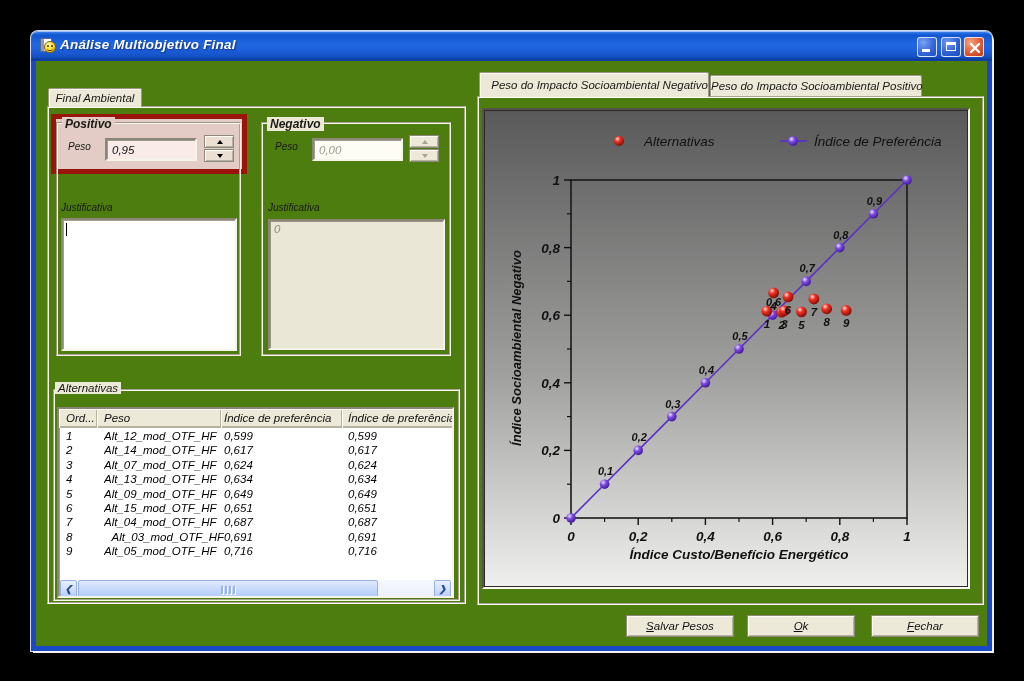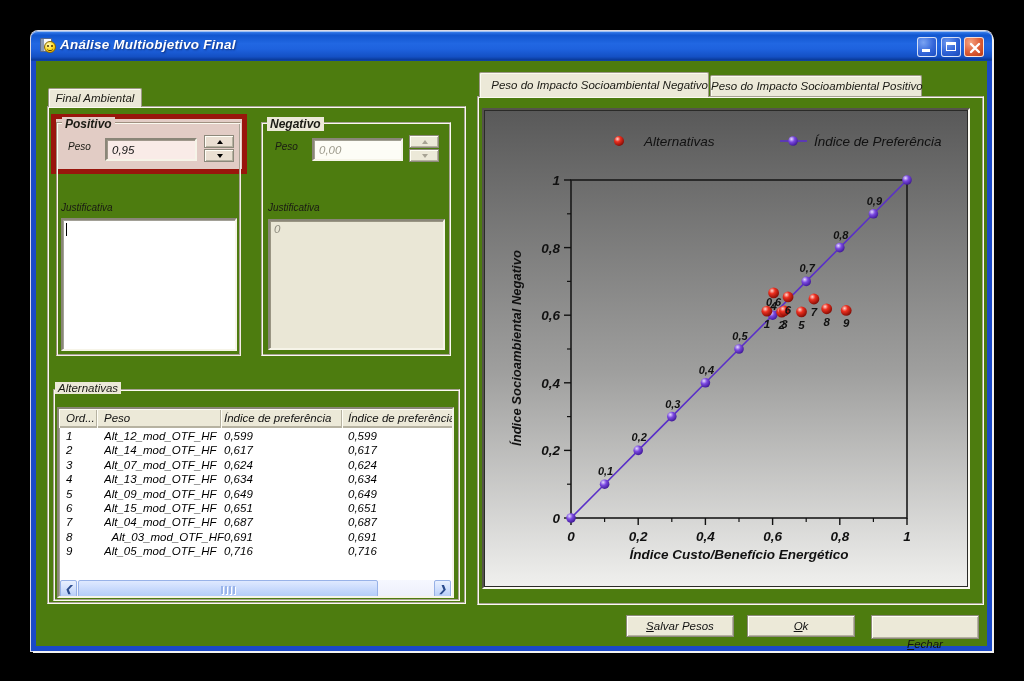--- a/index.html
+++ b/index.html
@@ -128,21 +128,21 @@
             border:1px solid #9d9887; border-bottom:none; border-radius:2px 2px 0 0;
             box-shadow:inset 1px 1px 0 #fbfaf0;
             font-size:11.5px; color:#1a1a14; text-align:right; line-height:20px; z-index:2; white-space:nowrap; }
   .chart-panel { position:absolute; left:446px; top:77px; width:488px; height:481px;
                  border:2px solid; border-color:#55534a #fbfaf0 #fbfaf0 #55534a; background:#888; }
   .chart-panel svg { display:block; }
 
   
   .b-salvar { left:590px; top:584px; width:108px; height:22px; padding-top:4px; }
   .b-ok     { left:711px; top:584px; width:108px; height:22px; padding-top:4px; }
-  .b-fechar { left:835px; top:584px; width:108px; height:22px; padding-top:22px; }
+  .b-fechar { left:835px; top:584px; width:108px; height:22px; padding-top:4px; }
 </style>
 </head>
 <body>
 
 <div id="stage">
   <div class="window">
 
     <div class="titlebar">
       <div class="title-icon">
         <span class="ti-form"></span>

